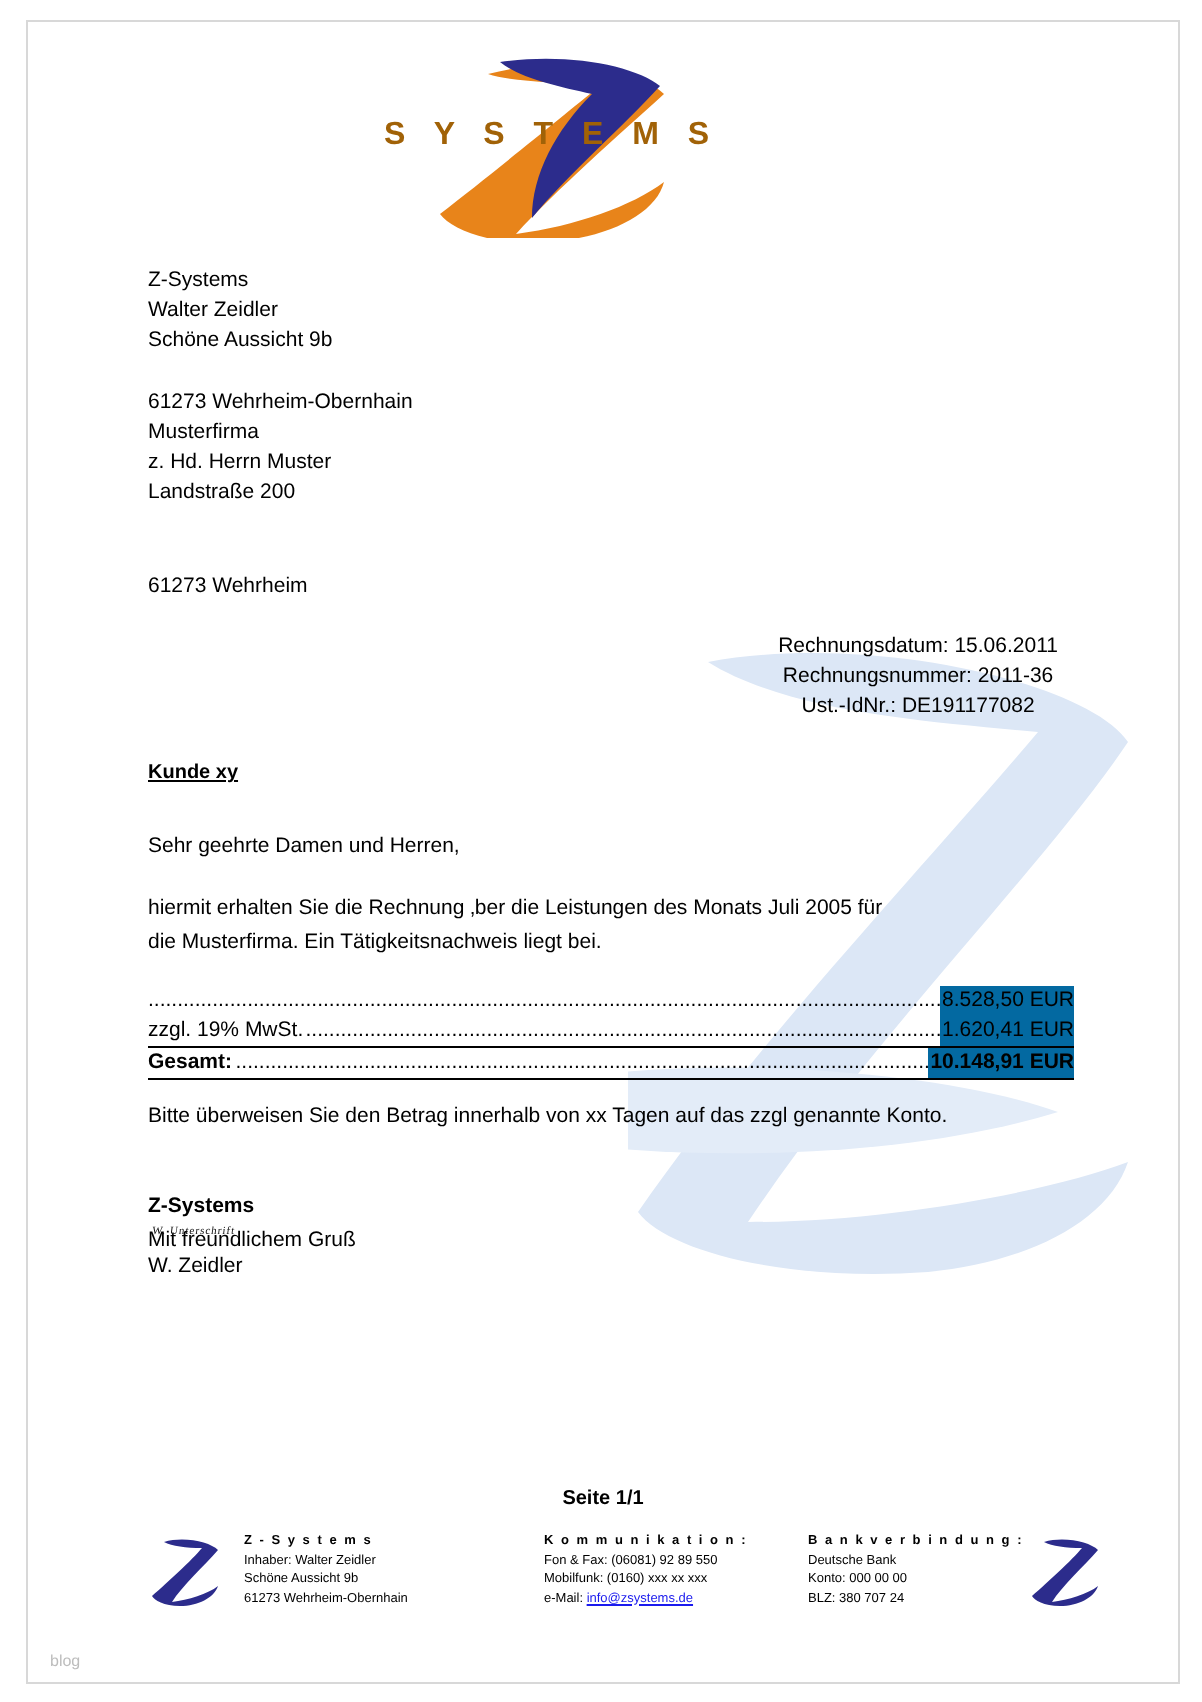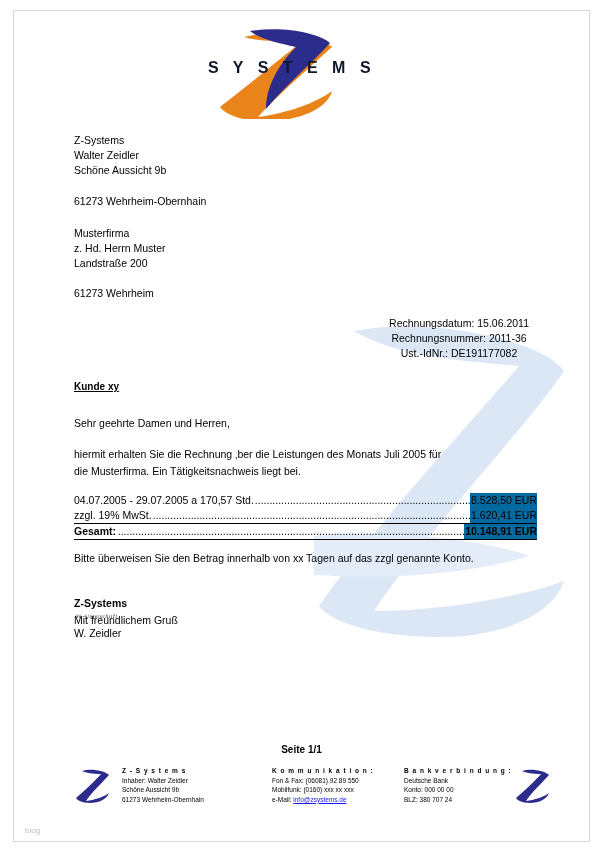--- a/index.html
+++ b/index.html
@@ -43,41 +43,41 @@
   
   .logo-block {
     position: absolute;
     left: 178px;
     top: 18px;
     width: 230px;
     height: 90px;
   }
   .logo-text {
     position: absolute;
-    left: 16px;
+    left: 0;
     top: 30px;
     font-family: "Liberation Sans", sans-serif;
     font-size: 16px;
     font-weight: bold;
     letter-spacing: 5px;
-    color: #0f172a;
+    color: #a16207;
     white-space: nowrap;
   }
 
   
   .blk {
     position: absolute;
     font-size: 10.5px;
     line-height: 15px;
     color: #000;
     white-space: pre-line;
   }
   .sender { left: 60px; top: 122px; }
   .sender-city { left: 60px; top: 183px; }
-  .recipient { left: 60px; top: 215px; }
+  .recipient { left: 60px; top: 198px; }
   .recipient-city { left: 60px; top: 275px; }
 
   .meta {
     position: absolute;
     right: 60px;
     top: 305px;
     text-align: center;
     font-size: 10.5px;
     line-height: 15px;
     white-space: pre-line;
@@ -270,21 +270,20 @@
 
     <div class="subject">Kunde xy</div>
 
     <div class="blk salutation">Sehr geehrte Damen und Herren,</div>
     <div class="blk body1">hiermit erhalten Sie die Rechnung ‚ber die Leistungen des Monats Juli 2005 für
 die Musterfirma. Ein Tätigkeitsnachweis liegt bei.</div>
 
     <div class="amounts">
       <div class="amt-row">
         <span class="amt-dots">......................................................................................................................................................</span>
-        <span class="amt-label">04.07.2005 - 29.07.2005 a 170,57 Std.</span>
         <span class="amt-value">8.528,50 EUR</span>
       </div>
       <div class="amt-row mwst">
         <span class="amt-dots">......................................................................................................................................................</span>
         <span class="amt-label">zzgl. 19% MwSt.</span>
         <span class="amt-value">1.620,41 EUR</span>
       </div>
       <div class="amt-row total">
         <span class="amt-dots">......................................................................................................................................................</span>
         <span class="amt-label">Gesamt:</span>

